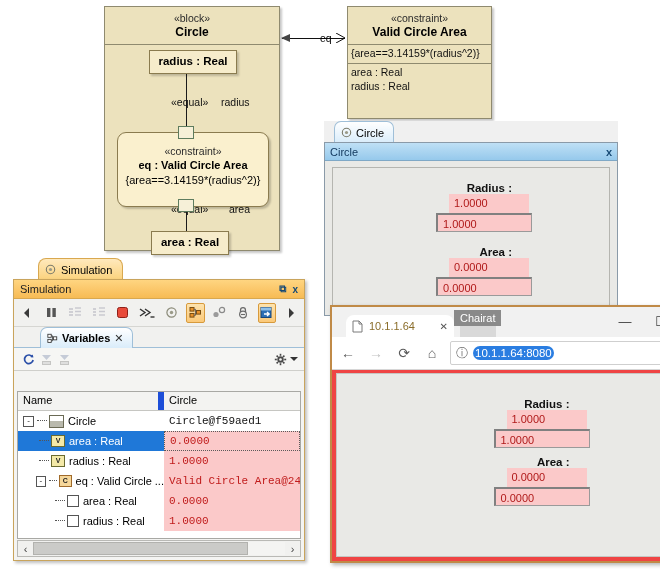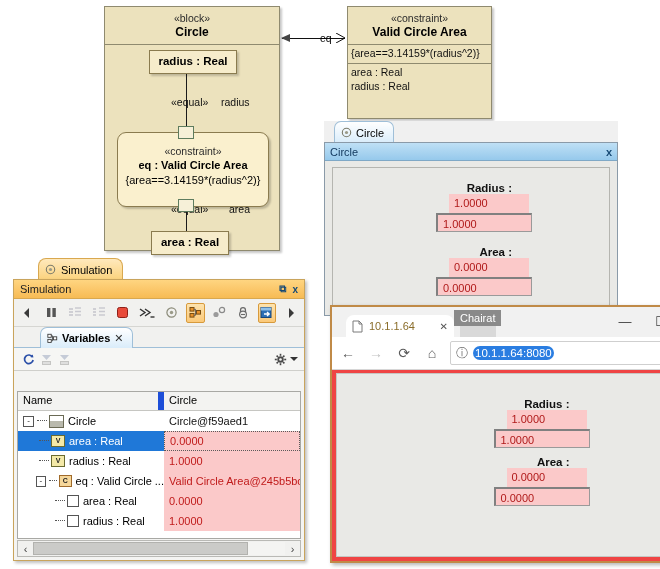--- a/index.html
+++ b/index.html
@@ -128,21 +128,21 @@
       border:1px solid #a8a8a4;background:#fff;box-sizing:border-box;overflow:hidden;}
   .thead{display:flex;height:18px;background:#f3f3f1;border-bottom:1px solid #c6c6c2;
       font-size:11px;}
   .thead div{padding:2px 0 0 5px;box-sizing:border-box;}
   .th1{width:146px;border-right:6px solid #1d4ed8;}
   .th2{flex:1;}
   .trow{display:flex;height:20px;font-size:11px;align-items:center;}
   .c1{width:146px;height:20px;display:flex;align-items:center;box-sizing:border-box;
       overflow:hidden;white-space:nowrap;}
   .c2{flex:1;height:20px;display:flex;align-items:center;padding-left:5px;
-      box-sizing:border-box;overflow:hidden;white-space:nowrap;}
+      box-sizing:border-box;overflow:hidden;white-space:nowrap;font-family:Liberation Mono, monospace;}
   .c2.val{color:#c01b1b;}
   .c2.pink{background:#fbc9c9;}
   .c1.sel{background:#1f78d8;color:#fff;}
   .c2.sel-pink{background:#fbc9c9;border:1px dotted #5a5a5a;box-sizing:border-box;}
   .expander{display:inline-block;width:9px;height:9px;border:1px solid #555;
       background:#fff;font-size:8px;line-height:7px;text-align:center;color:#111;
       margin-right:3px;}
   .tree-dash{display:inline-block;width:10px;border-top:1px dotted #555;height:1px;
       vertical-align:middle;margin-right:2px;}
   .icn-v{display:inline-block;width:12px;height:10px;border:1px solid #6a6a30;

